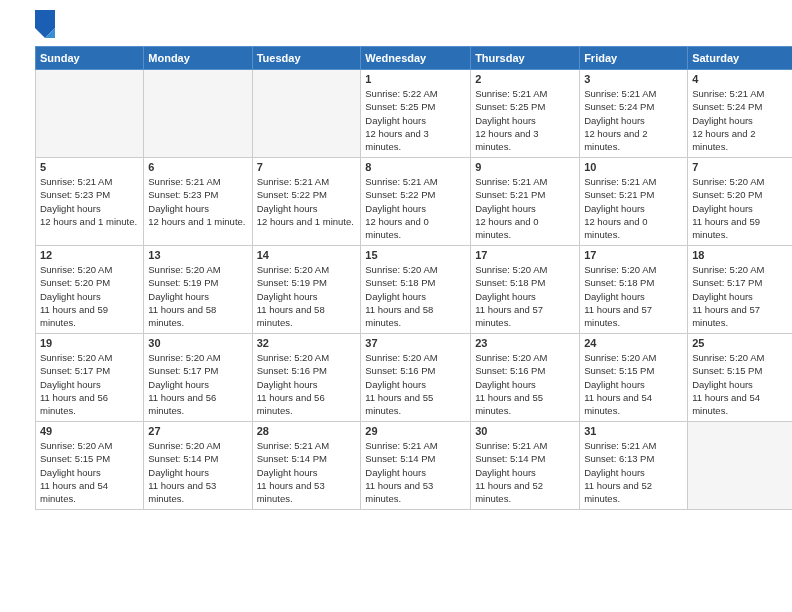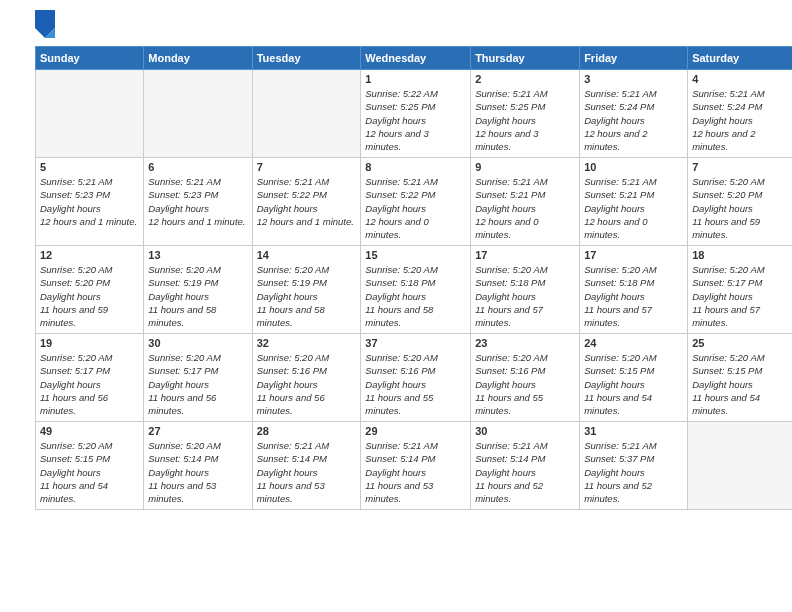--- a/index.html
+++ b/index.html
@@ -78,21 +78,20 @@
     .calendar td.empty {
       background: #f5f5f5;
     }
     .day-num {
       font-size: 11px;
       font-weight: bold;
       margin-bottom: 2px;
     }
     .day-info {
       line-height: 1.4;
-      font-style: italic;
     }
     tr:nth-child(even) td:not(.empty) {
       background: #fff;
     }
     .week-row td {
       background: #fff;
     }
     .week-row.alt td {
       background: #f9f9f9;
     }
@@ -258,19 +257,19 @@
           <td>
             <div class="day-num">29</div>
             <div class="day-info"><span>Sunrise: 5:21 AM</span><br><span>Sunset: 5:14 PM</span><br><span>Daylight hours</span><br><span>11 hours and 53 minutes.</span></div>
           </td>
           <td>
             <div class="day-num">30</div>
             <div class="day-info"><span>Sunrise: 5:21 AM</span><br><span>Sunset: 5:14 PM</span><br><span>Daylight hours</span><br><span>11 hours and 52 minutes.</span></div>
           </td>
           <td>
             <div class="day-num">31</div>
-            <div class="day-info"><span>Sunrise: 5:21 AM</span><br><span>Sunset: 5:37 PM</span><br><span>Daylight hours</span><br><span>11 hours and 52 minutes.</span></div>
+            <div class="day-info"><span>Sunrise: 5:21 AM</span><br><span>Sunset: 6:13 PM</span><br><span>Daylight hours</span><br><span>11 hours and 52 minutes.</span></div>
           </td>
           <td class="empty"></td>
         </tr>
       </tbody>
   </table>
 </div>
 
 </body></html>

